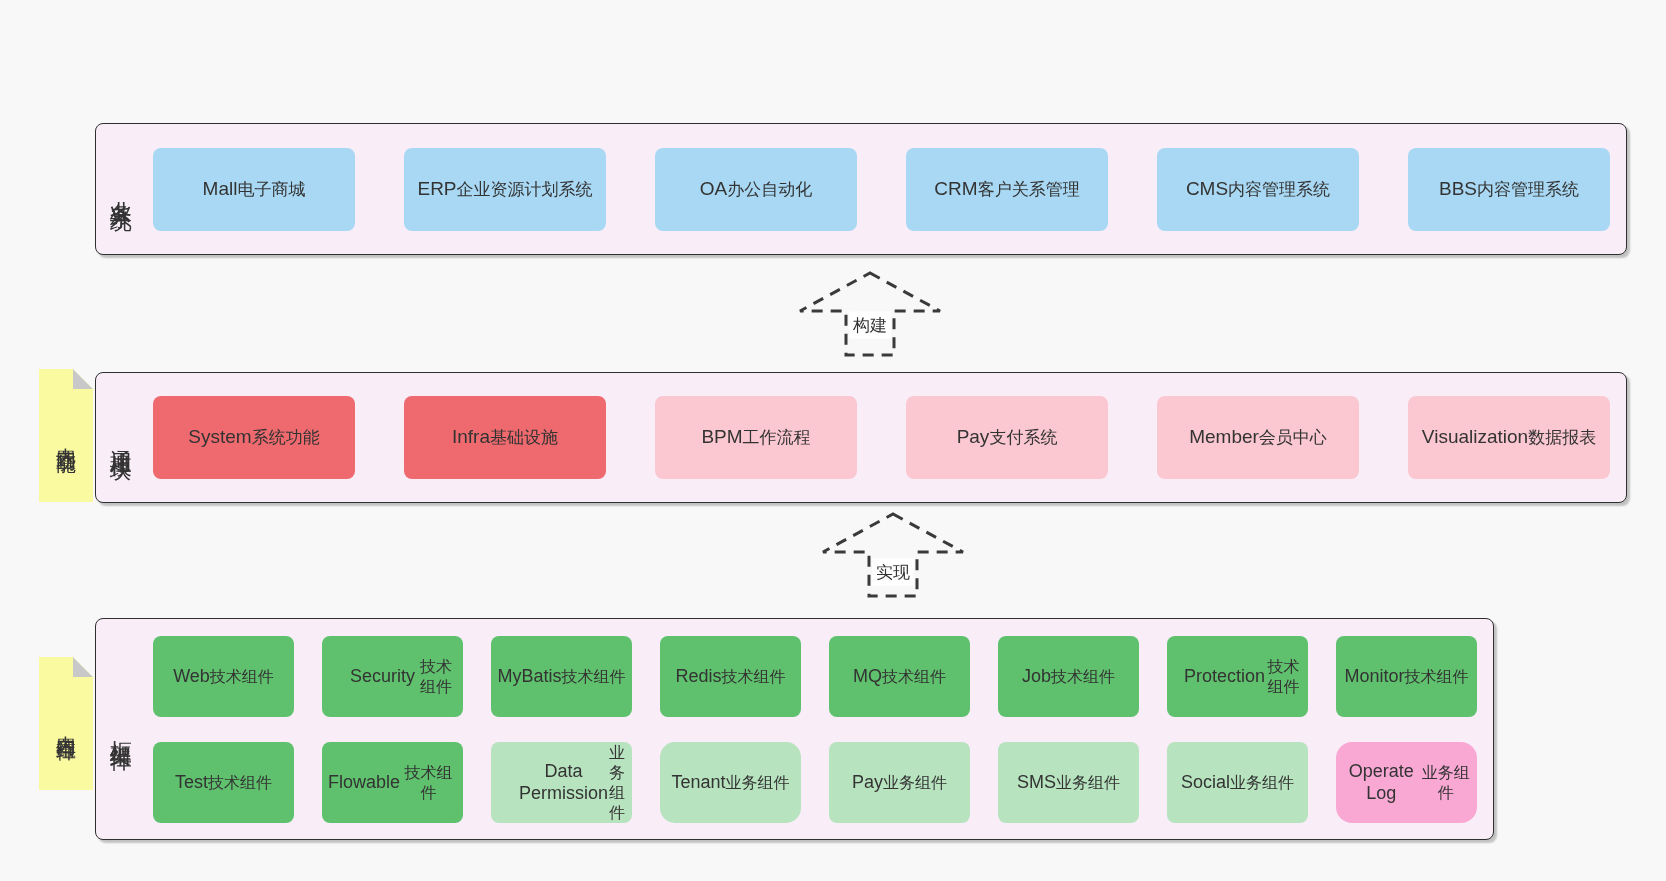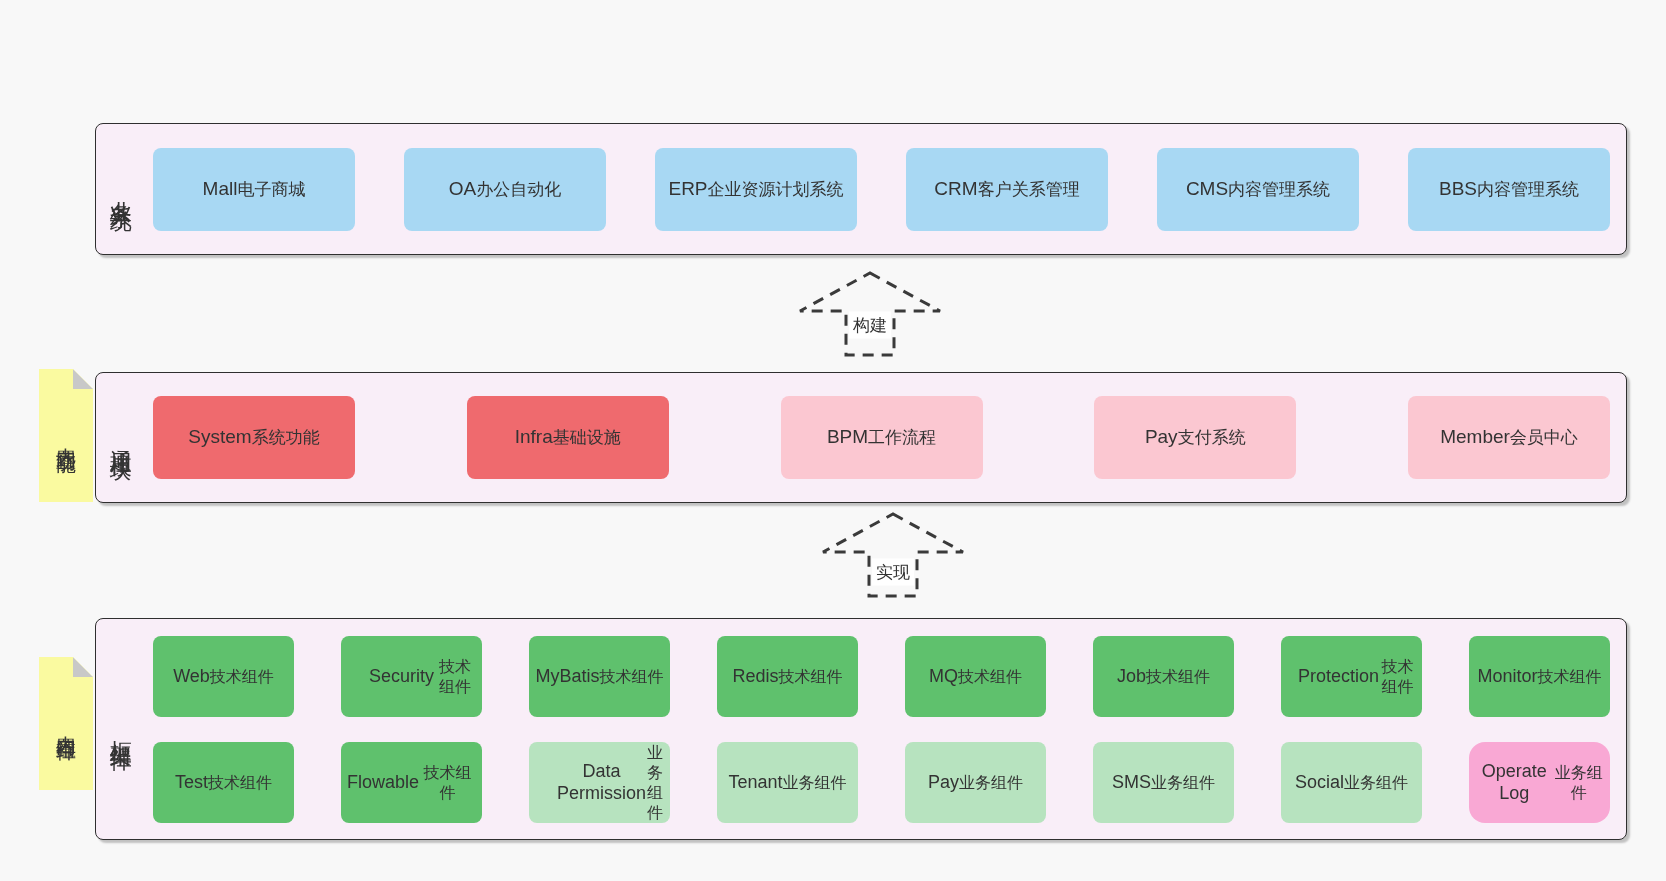--- a/index.html
+++ b/index.html
@@ -12,21 +12,21 @@
   .layer {
     position:absolute;
     background: var(--containerBg, #f9eef8);
     border: 1.5px solid var(--border, #2f2f2f);
     border-radius: 8px;
     box-shadow: 3px 3px 2px rgba(0,0,0,0.22);
     box-sizing: border-box;
   }
   .layer-business   { left:95px; top:123px; width:1532px; height:132px; }
   .layer-modules    { left:95px; top:372px; width:1532px; height:131px; }
-  .layer-components { left:95px; top:618px; width:1532px; height:222px; }
+  .layer-components { left:95px; top:618px; width:1399px; height:222px; }
 
   .layer-label {
     position:absolute; left:0; top:0; width:50px; height:100%;
     display:flex; align-items:center; justify-content:center;
     writing-mode: vertical-rl; text-orientation: upright;
     font-size:22px; line-height:1.15; letter-spacing:3px; color: var(--text,#333);
   }
   .boxes {
     position:absolute; left:57px; right:16px; top:0; bottom:0;
     display:flex; align-items:center; justify-content:space-between;
@@ -84,26 +84,26 @@
 <body>
 
 <div class="layer layer-business">
   <div class="layer-label">业务系统</div>
   <div class="boxes">
       <div class="box" style="background: rgb(168, 216, 243);">
         <div class="box-name">Mall</div>
         <div class="box-sub">电子商城</div>
       </div>
       <div class="box" style="background: rgb(168, 216, 243);">
+        <div class="box-name">ERP</div>
+        <div class="box-sub">企业资源计划系统</div>
+      </div>
+      <div class="box" style="background: rgb(168, 216, 243);">
         <div class="box-name">OA</div>
         <div class="box-sub">办公自动化</div>
-      </div>
-      <div class="box" style="background: rgb(168, 216, 243);">
-        <div class="box-name">ERP</div>
-        <div class="box-sub">企业资源计划系统</div>
       </div>
       <div class="box" style="background: rgb(168, 216, 243);">
         <div class="box-name">CRM</div>
         <div class="box-sub">客户关系管理</div>
       </div>
       <div class="box" style="background: rgb(168, 216, 243);">
         <div class="box-name">CMS</div>
         <div class="box-sub">内容管理系统</div>
       </div>
       <div class="box" style="background: rgb(168, 216, 243);">
@@ -140,20 +140,24 @@
         <div class="box-sub">工作流程</div>
       </div>
       <div class="box" style="background: rgb(251, 199, 209);">
         <div class="box-name">Pay</div>
         <div class="box-sub">支付系统</div>
       </div>
       <div class="box" style="background: rgb(251, 199, 209);">
         <div class="box-name">Member</div>
         <div class="box-sub">会员中心</div>
       </div>
+      <div class="box" style="background: rgb(251, 199, 209);">
+        <div class="box-name">Visualization</div>
+        <div class="box-sub">数据报表</div>
+      </div>
     </div>
 </div>
 
 <div class="up-arrow arrow-implement">
   <svg viewBox="0 0 160 86">
     <polygon points="80,2 150,40 104,40 104,84 56,84 56,40 10,40" fill="#f8f8f8" stroke="#3a3a3a" stroke-width="3" stroke-dasharray="11 8" stroke-linejoin="miter"></polygon>
   </svg>
   <div class="arrow-label">实现</div>
 </div>
 
@@ -204,21 +208,21 @@
           <div class="box-sub">技术组件</div>
         </div>
         <div class="box" style="background: rgb(95, 193, 109);">
           <div class="box-name">Flowable</div>
           <div class="box-sub">技术组件</div>
         </div>
         <div class="box" style="background: rgb(183, 227, 191); padding-left: 28px;">
           <div class="box-name">Data Permission</div>
           <div class="box-sub">业务组件</div>
         </div>
-        <div class="box" style="background: rgb(183, 227, 191);">
+        <div class="box" style="background: rgb(183, 227, 191); border-radius: 15px;">
           <div class="box-name">Tenant</div>
           <div class="box-sub">业务组件</div>
         </div>
         <div class="box" style="background: rgb(183, 227, 191);">
           <div class="box-name">Pay</div>
           <div class="box-sub">业务组件</div>
         </div>
         <div class="box" style="background: rgb(183, 227, 191);">
           <div class="box-name">SMS</div>
           <div class="box-sub">业务组件</div>

